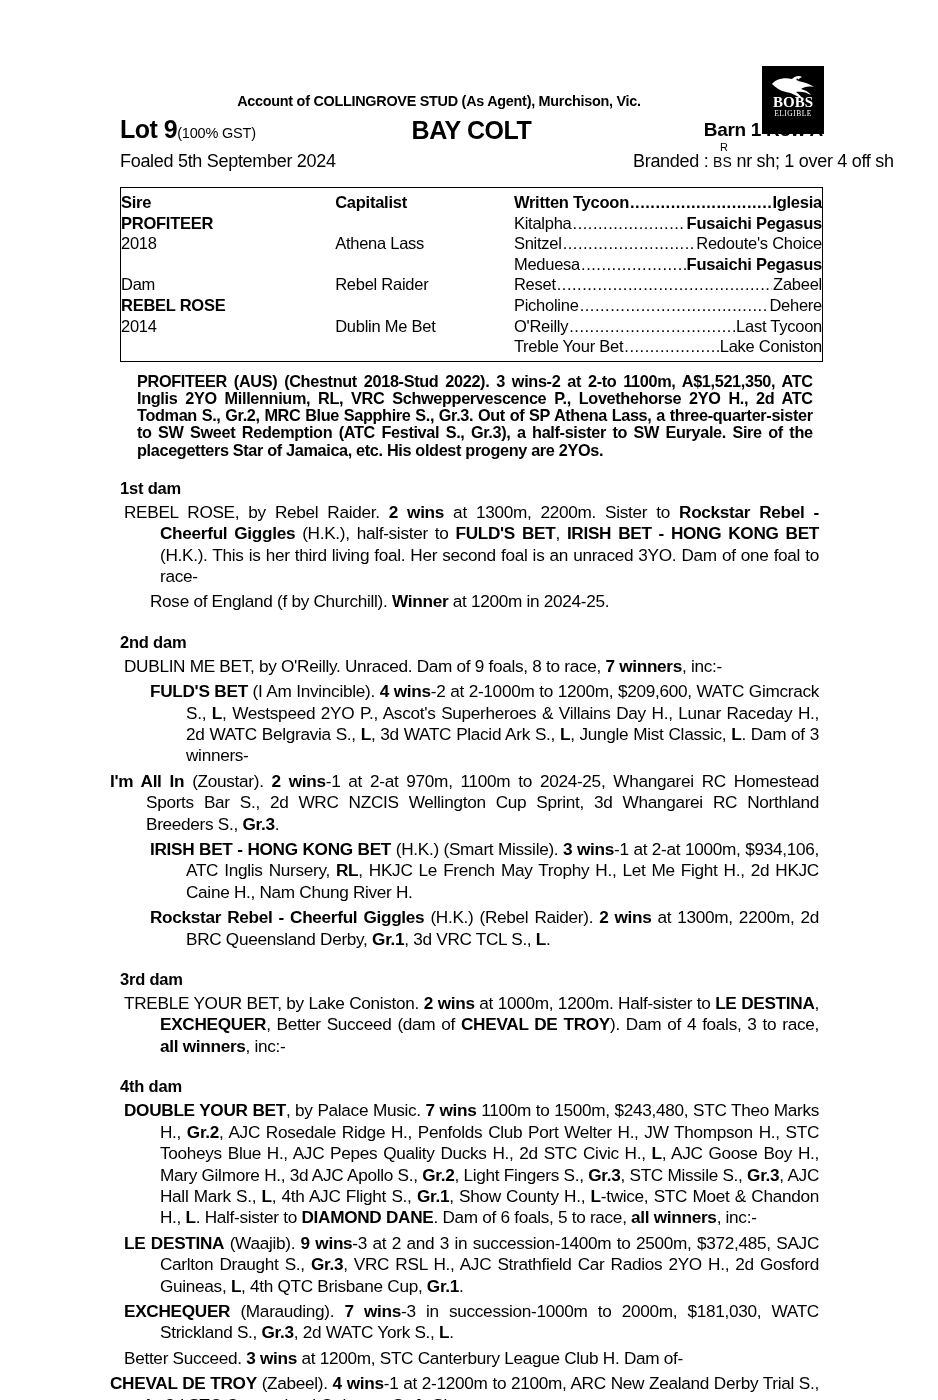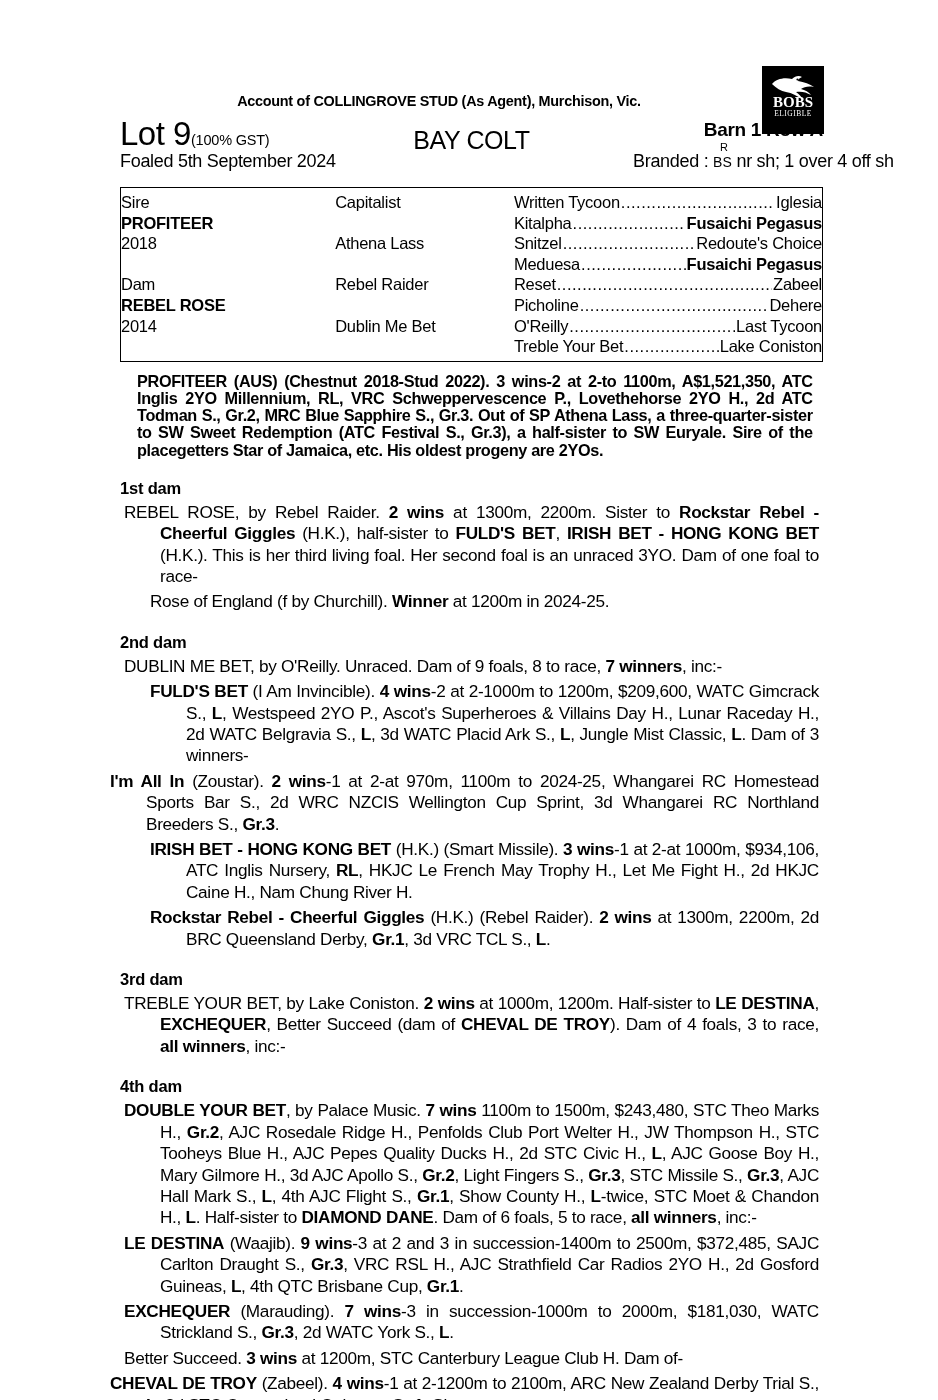--- a/index.html
+++ b/index.html
@@ -59,36 +59,36 @@
     position: relative;
     height: 34px;
     margin-top: 5px;
   }
   .lot-left {
     position: absolute;
     left: 0; top: 0;
     white-space: nowrap;
   }
   .lot-number {
-    font-size: 33px;
-    font-weight: normal;
+    font-size: 25px;
+    font-weight: bold;
     letter-spacing: -0.5px;
     margin-top: 32px;
   }
   .lot-gst {
     font-size: 14.5px;
     font-weight: normal;
     letter-spacing: -0.2px;
   }
   .lot-center {
     position: absolute;
-    left: 0; right: 0; top: 11px;
+    left: 0; right: 0; top: 1px;
     text-align: center;
     font-size: 25px;
-    font-weight: normal;
+    font-weight: bold;
     letter-spacing: -0.4px;
   }
   .lot-right {
     position: absolute;
     right: 0; top: 4px;
     font-size: 19px;
     font-weight: bold;
     letter-spacing: -0.3px;
     white-space: nowrap;
   }
@@ -132,21 +132,21 @@
     padding: 0;
     vertical-align: top;
     font-size: 16.5px;
     line-height: 20.6px;
     letter-spacing: -0.25px;
     height: 20.6px;
   }
   td.c1 { width: 212px; padding-left: 9px; }
   td.c2 { width: 177px; }
   td.c3 { width: 305px; padding-right: 8px; }
-  .pedigree .pad-top td { padding-top: 4px; }
+  .pedigree .pad-top td { padding-top: 4px; font-weight: bold; }
   .pedigree .pad-bot td { padding-bottom: 4px; }
   .bold { font-weight: bold; }
   .leader {
     display: flex;
     width: 100%;
     align-items: baseline;
     white-space: nowrap;
   }
   .leader .lname { flex: 0 0 auto; }
   .leader .ldots {

